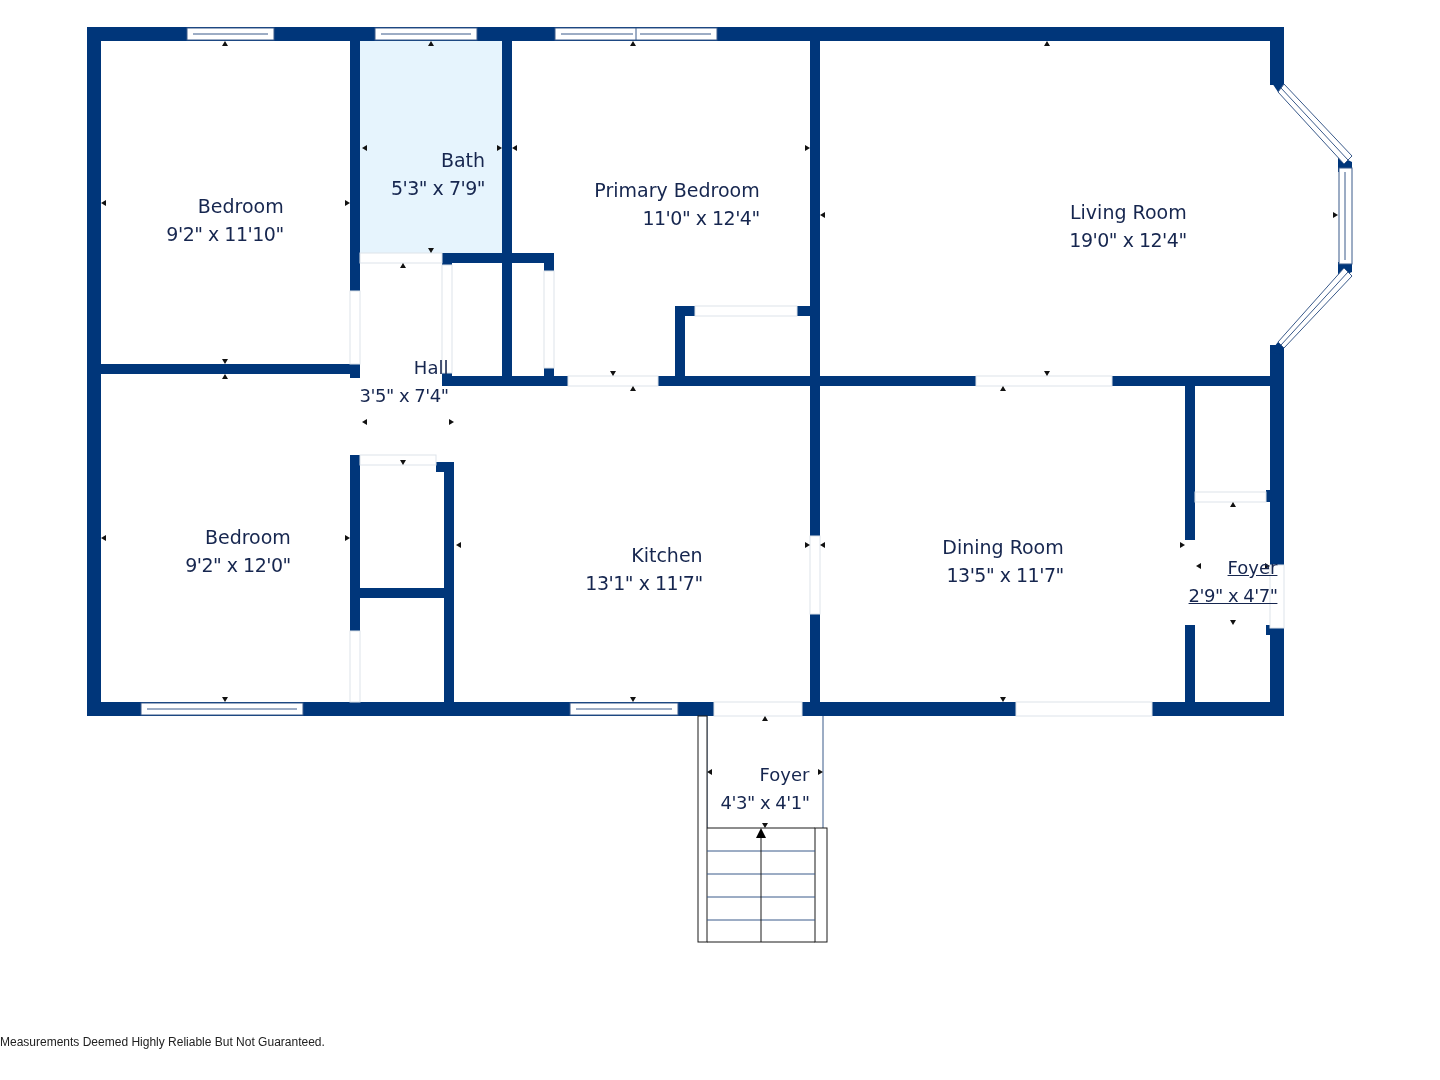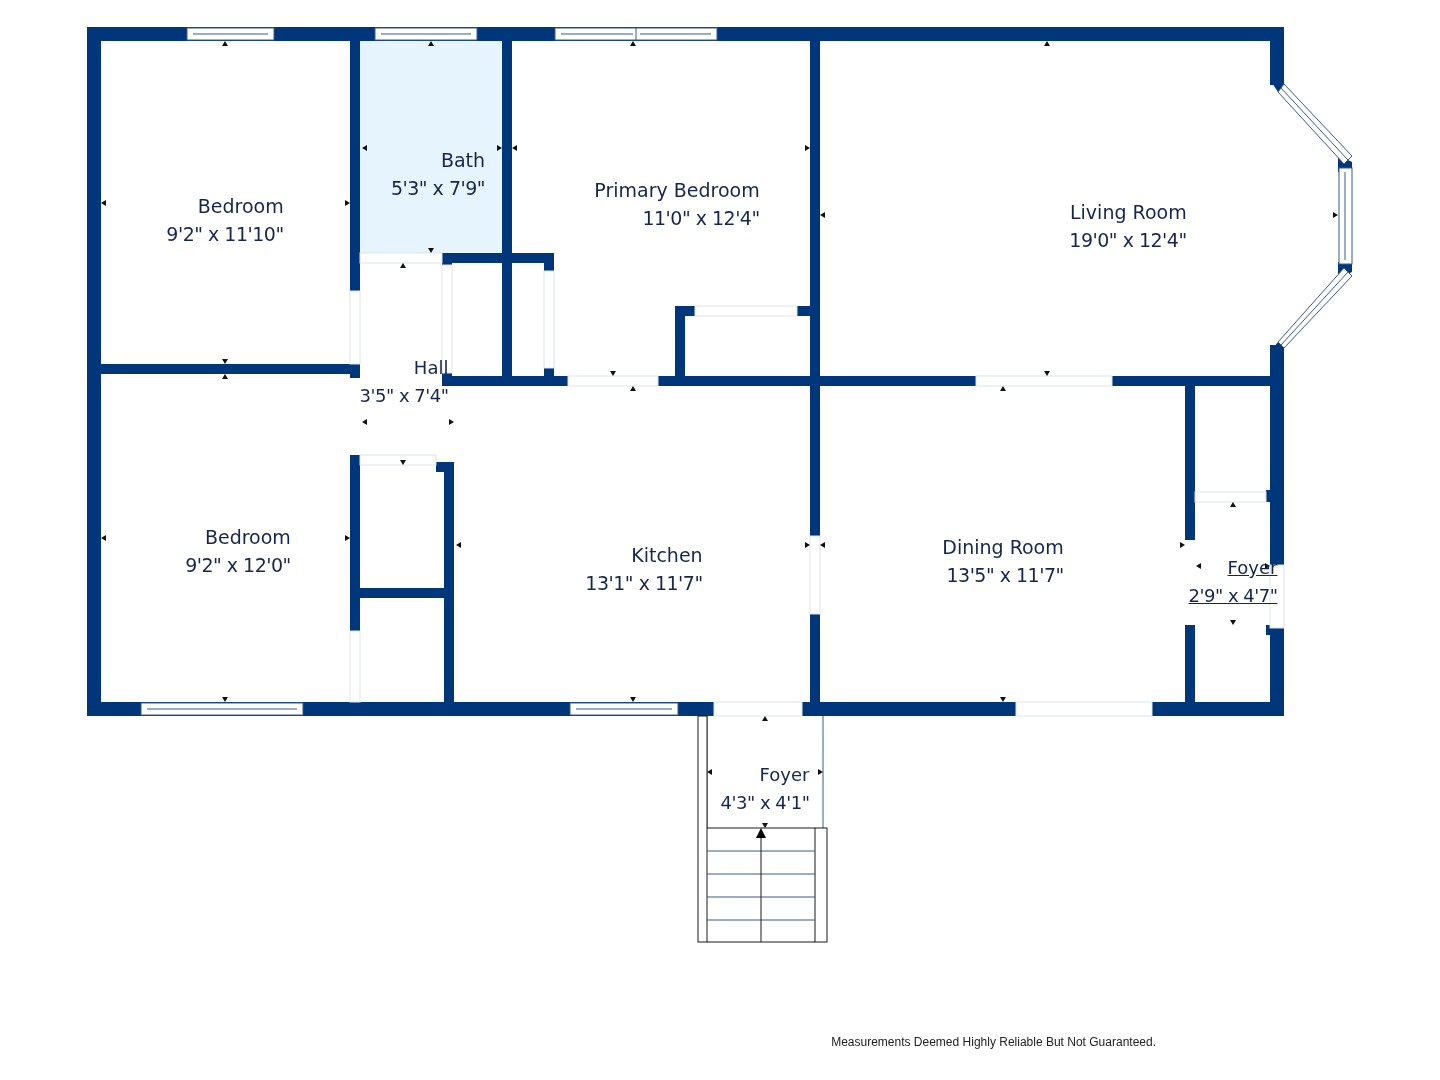--- a/index.html
+++ b/index.html
@@ -4,21 +4,21 @@
 <style>
   html, body { margin: 0; padding: 0; background: #ffffff; }
   body { width: 1440px; height: 1080px; position: relative; overflow: hidden;
          font-family: "DejaVu Sans", sans-serif; color: #1b2a4a; }
   #plan { position: absolute; left: 0; top: 0; width: 1440px; height: 1080px; }
   .room-label { position: absolute; transform: translate(-50%, -50%); text-align: right;
                 white-space: nowrap; color: #16264f; line-height: 28px; }
   .room-name { display: block; font-size: 19px; }
   .room-dims { display: block; font-size: 19px; letter-spacing: -0.5px; }
   .small .room-name, .small .room-dims { font-size: 18px; }
-  #disclaimer { position: absolute; left: 0; width: 1156px; top: 1035px; text-align: right;
+  #disclaimer { position: absolute; left: 0; width: 1156px; top: 1035px; text-align: left;
                 font-family: "Liberation Sans", sans-serif; font-size: 12px; color: #222; }
 </style>
 </head>
 <body>
 
 <svg id="plan" viewBox="0 0 1440 1080" xmlns="http://www.w3.org/2000/svg">
 
   <rect x="360" y="40" width="142" height="213" fill="#e6f4fd"></rect>
 
   <g fill="#00367a">

